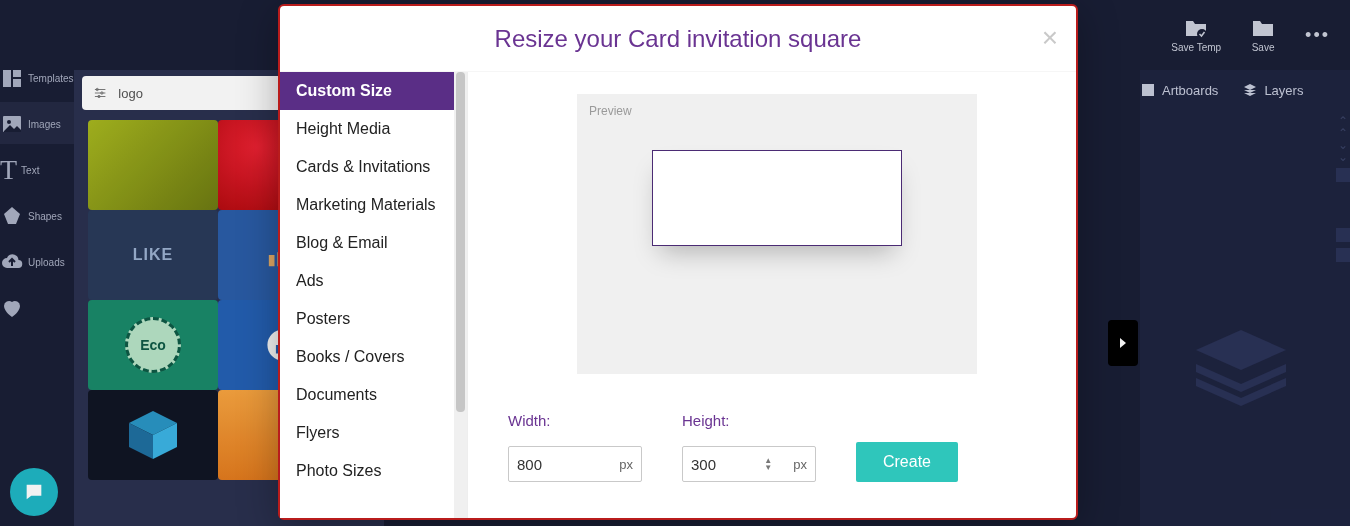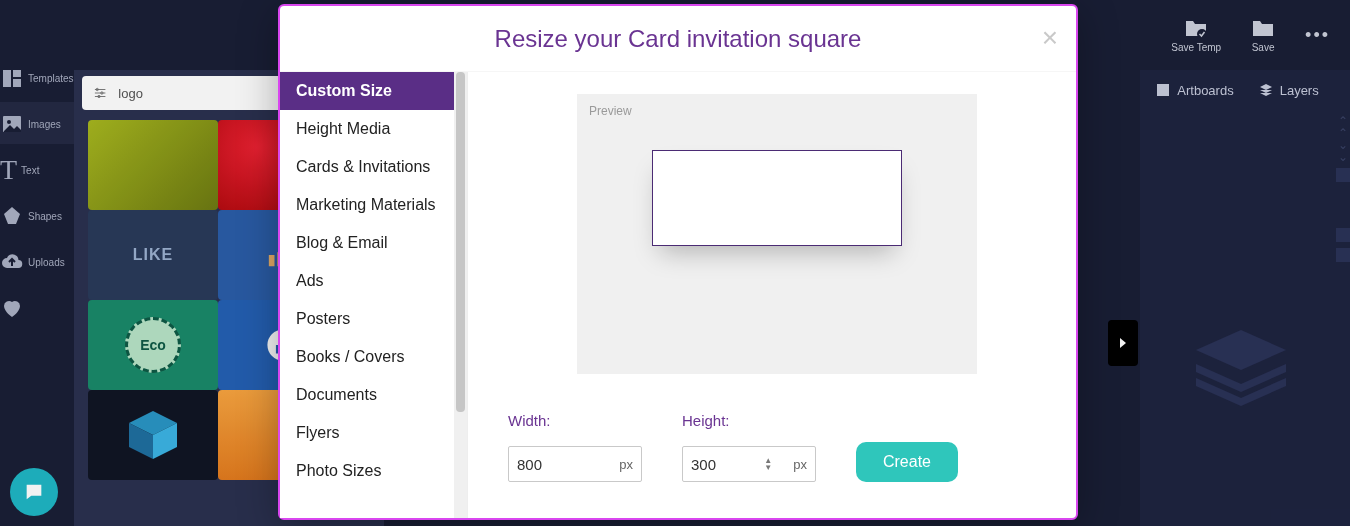--- a/index.html
+++ b/index.html
@@ -108,39 +108,39 @@
 .fab svg{width:22px;height:22px;fill:#fff;}
 
 
 .rightpanel {
   position: absolute;
   right: 0; top: 70px; bottom: 0;
   width: 210px;
   background: #1e2440;
 }
 .right-tabs {
-  display:flex; align-items:center; justify-content:center;
+  display:flex; align-items:center; justify-content:flex-start;
   height:40px; gap:24px; padding-right:16px;
   color:#c7ccdd; font-size:13px;
 }
 .right-tabs .tab{display:flex;align-items:center;gap:6px;cursor:pointer;}
 .right-tabs svg{width:16px;height:16px;fill:#c7ccdd;}
 .arrow-col{position:absolute;right:0;top:46px;display:flex;flex-direction:column;gap:2px;align-items:center;}
 .arrow-col span{color:#3a4366;font-size:12px;line-height:10px;}
 .arrow-col .bar{width:14px;height:14px;background:#2b3358;margin-top:4px;}
 .layers-glyph{position:absolute;left:46px;top:250px;}
 .layers-glyph svg{width:110px;height:90px;fill:#2b3358;}
 .canvas-nav{position:absolute;right:212px;top:320px;width:30px;height:46px;background:#000;border-radius:4px;display:flex;align-items:center;justify-content:center;}
 .canvas-nav svg{width:12px;height:12px;fill:#fff;}
 
 
 .modal-backdrop{position:absolute;inset:0;background:rgba(0,0,0,.05);}
 .modal{
   position:absolute;left:278px;top:4px;
-  width:800px;height:516px;background:#fff;border:2px solid #d946ef;
+  width:800px;height:516px;background:#fff;border:2px solid #b91c1c;
   border-radius:6px;display:flex;flex-direction:column;
   box-shadow:0 8px 40px rgba(0,0,0,.3);
 }
 .modal-header{display:flex;align-items:center;justify-content:center;height:66px;position:relative;border-bottom:1px solid #f6f6f6;}
 .modal-title{color:#6a3492;font-size:24px;font-weight:400;}
 .modal-close{position:absolute;right:18px;top:18px;color:#c9c9c9;font-size:28px;cursor:pointer;line-height:1;}
 .modal-body{display:flex;flex:1;min-height:0;}
 .cat-list{width:188px;background:#fff;overflow:hidden;border-right:1px solid #eee;position:relative;}
 .cat-list .scroll{position:absolute;right:0;top:0;bottom:0;width:13px;background:#f0f0f0;}
 .cat-list .scroll .thumb-s{position:absolute;left:2px;top:0;width:9px;height:340px;background:#c6c6c6;border-radius:4px;}
@@ -153,21 +153,21 @@
   position:absolute;left:75px;top:56px;width:250px;height:96px;background:#fff;border:1px solid #4b2b74;
   box-shadow:0 14px 24px -8px rgba(0,0,0,.25);
 }
 .dims{display:flex;align-items:flex-end;gap:40px;margin-top:38px;}
 .dim-group{display:flex;flex-direction:column;gap:8px;}
 .dim-group label{color:#6a3492;font-size:15px;}
 .dim-input{display:flex;align-items:center;border:1px solid #c9c9c9;border-radius:2px;height:36px;width:134px;padding:0 8px;justify-content:space-between;position:relative;margin-top:9px;}
 .dim-input input{border:none;outline:none;font-size:15px;color:#333;width:56px;}
 .dim-input .unit{color:#666;font-size:13px;}
 .dim-input .spin{display:flex;flex-direction:column;font-size:8px;color:#777;margin-right:4px;line-height:7px;}
-.create-btn{background:#2fc6bb;color:#fff;border:none;height:40px;width:102px;border-radius:10px;font-size:16px;cursor:pointer;}
+.create-btn{background:#2fc6bb;color:#fff;border:none;height:40px;width:102px;border-radius:2px;font-size:16px;cursor:pointer;}
 </style>
 </head>
 <body>
 
 <div class="leftnav">
   <div class="leftnav-item resize">
     <svg viewBox="0 0 24 24">
         <rect x="3" y="3" width="18" height="18"></rect>
         <path d="M7 11 L11 7 M7 7h4M7 7v4 M17 13 L13 17 M17 17h-4 M17 17v-4"></path>
       </svg>

